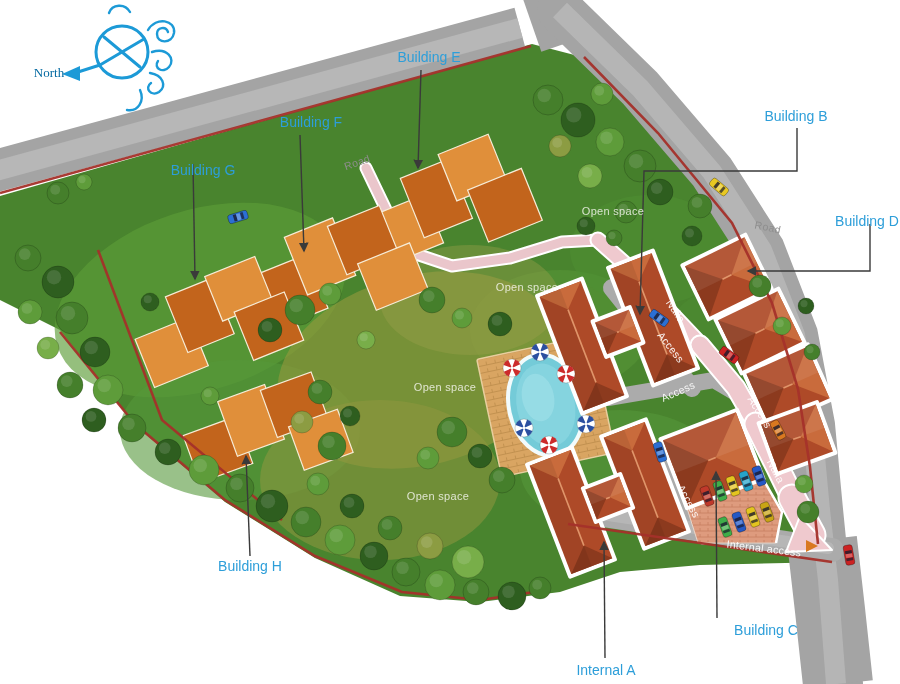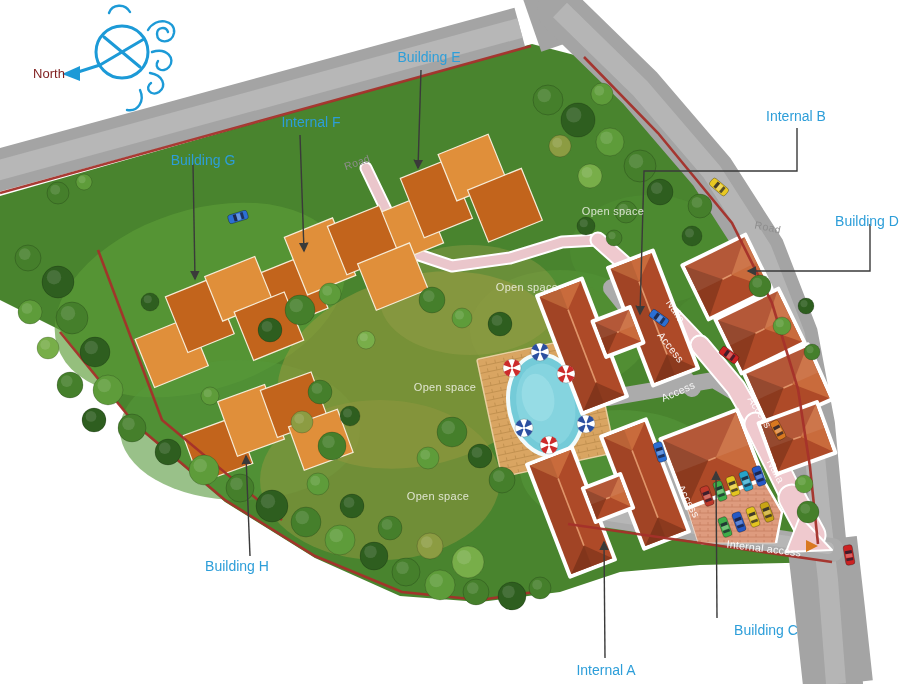--- a/index.html
+++ b/index.html
@@ -4,21 +4,21 @@
 <style>
   html,body{margin:0;padding:0;background:#ffffff;}
   #stage{position:relative;width:900px;height:684px;background:#fff;overflow:hidden;
          font-family:"Liberation Sans",sans-serif;}
   #stage svg{position:absolute;left:0;top:0;}
   .lbl{position:absolute;white-space:nowrap;transform:translate(-50%,-50%);pointer-events:none;}
   .lbl-bldg{color:#2D9ED9;font-size:14px;}
   .lbl-road{color:#8E8E8E;font-size:10.5px;letter-spacing:.4px;}
   .lbl-ground{color:rgba(248,248,242,.82);font-size:11px;letter-spacing:.3px;text-align:center;}
   .lbl-white{color:rgba(255,255,255,.92);font-size:10.5px;letter-spacing:.3px;}
-  .lbl-north{color:#7f1d1d;font-size:13px;}
+  .lbl-north{color:#0369a1;font-size:13px;font-family:Liberation Serif, serif;}
 </style>
 </head>
 <body>
 
 <div id="stage">
 
 <svg width="900" height="684" viewBox="0 0 900 684">
   <defs>
     <marker id="arr" markerWidth="8" markerHeight="8" refX="6" refY="3.5" orient="auto">
       <path d="M0,0 L7,3.5 L0,7 Z" fill="#3A3A3A"></path>
@@ -522,27 +522,27 @@
       <path d="M150,73 c13,2 17,13 9,19 c-8,5 -15,-4 -8,-9"></path>
       <path d="M140,90 c5,11 -2,22 -13,20"></path>
       <path d="M130,12 c-5,-9 -18,-8 -21,1"></path>
     </g>
   </g>
 </svg>
 
 <div class="lbl lbl-north" style="left:49px;top:73px">North</div>
 
 <div class="lbl lbl-bldg" style="left:606px;top:670px">Internal A</div>
-<div class="lbl lbl-bldg" style="left:796px;top:116px">Internal B</div>
+<div class="lbl lbl-bldg" style="left:796px;top:116px">Building B</div>
 <div class="lbl lbl-bldg" style="left:766px;top:630px">Building C</div>
 <div class="lbl lbl-bldg" style="left:867px;top:221px">Building D</div>
 <div class="lbl lbl-bldg" style="left:429px;top:57px">Building E</div>
-<div class="lbl lbl-bldg" style="left:311px;top:122px">Internal F</div>
-<div class="lbl lbl-bldg" style="left:203px;top:160px">Building G</div>
-<div class="lbl lbl-bldg" style="left:237px;top:566px">Building H</div>
+<div class="lbl lbl-bldg" style="left:311px;top:122px">Building F</div>
+<div class="lbl lbl-bldg" style="left:203px;top:170px">Building G</div>
+<div class="lbl lbl-bldg" style="left:250px;top:566px">Building H</div>
 
 <div class="lbl lbl-road" style="left:357px;top:162px;transform:translate(-50%,-50%) rotate(-19deg)">Road</div>
 <div class="lbl lbl-road" style="left:768px;top:227px;transform:translate(-50%,-50%) rotate(12deg)">Road</div>
 
 <div class="lbl lbl-ground" style="left:613px;top:211px">Open space</div>
 <div class="lbl lbl-ground" style="left:527px;top:287px">Open space</div>
 <div class="lbl lbl-ground" style="left:445px;top:387px">Open space</div>
 <div class="lbl lbl-ground" style="left:438px;top:496px">Open space</div>
 
 <div class="lbl lbl-white" style="left:671px;top:347px;transform:translate(-50%,-50%) rotate(52deg)">Access</div>

